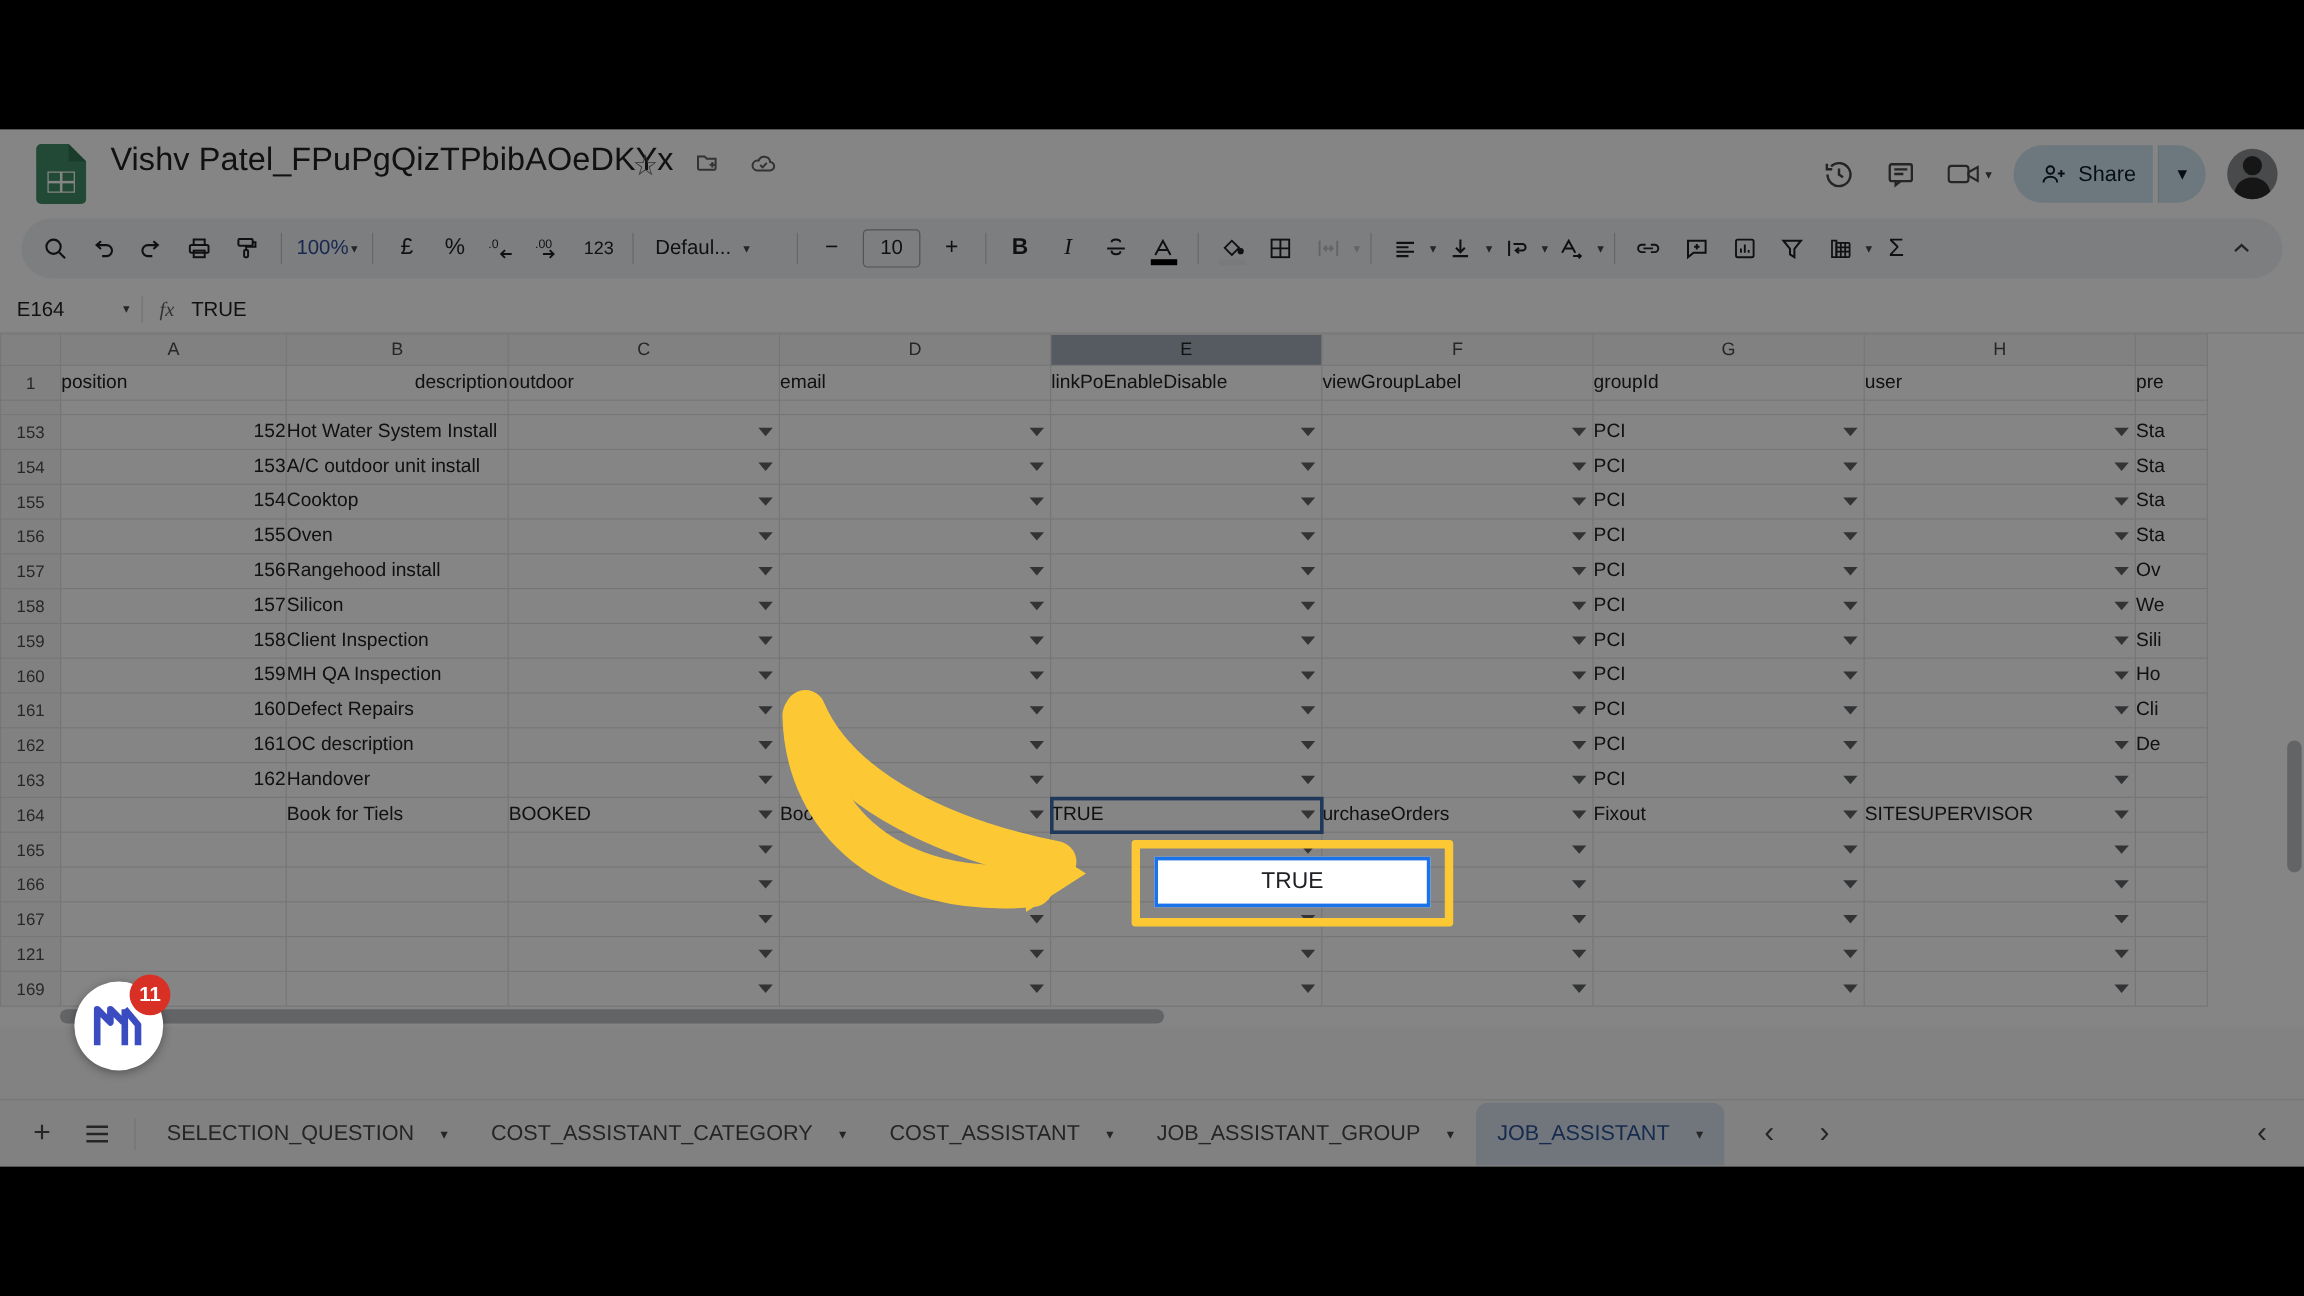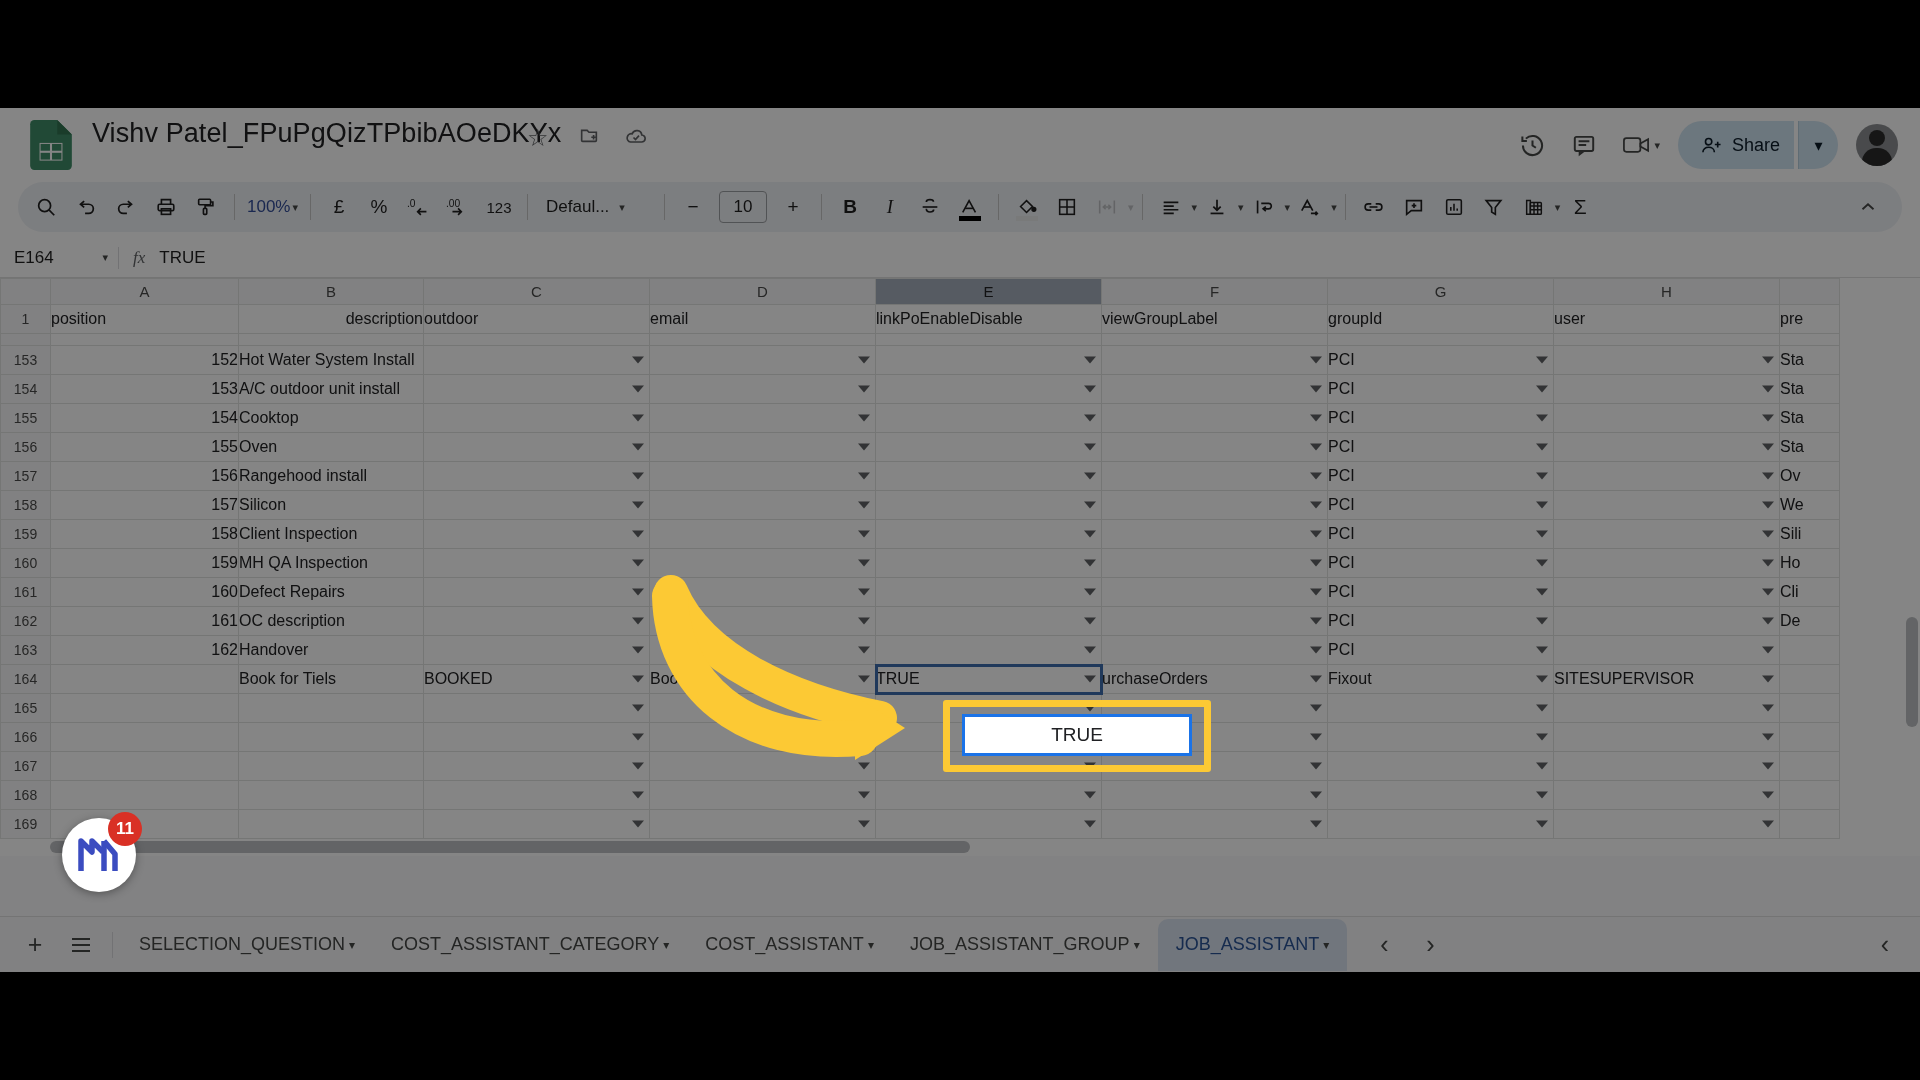--- a/index.html
+++ b/index.html
@@ -144,21 +144,21 @@
 
   
   .sheetbar {
     position: absolute; left: 0; bottom: 0; height: 56px; width: 1920px;
     background: #f8f9fa; display: flex; align-items: center; padding: 0 12px;
     border-top: 1px solid #e0e0e0;
   }
   .sb-btn { width: 46px; height: 46px; display: flex; align-items: center; justify-content: center; color: #444746; font-size: 25px; cursor: pointer; }
   .sb-sep { width: 1px; height: 26px; background: #dadce0; margin: 0 8px; }
   .tab {
-    display: flex; align-items: center; gap: 4px; height: 52px; padding: 0 18px;
+    display: flex; align-items: center; gap: 22px; height: 52px; padding: 0 18px;
     font-size: 18px; color: #444746; cursor: pointer; white-space: nowrap;
   }
   .tab.active { background: #d3e3fd; color: #0b57d0; border-radius: 10px 10px 0 0; font-weight: 500; }
   .tab .caret { font-size: 12px; }
   .sb-right { margin-left: auto; display: flex; align-items: center; }
 
   
   #anno { position: absolute; left: 0; top: 0; width: 1920px; height: 1080px; pointer-events: none; }
   .highlight-box {
     position: absolute; border: 7px solid #fcc934; background: transparent; border-radius: 3px;
@@ -681,21 +681,21 @@
               <td class="cell" style="width: 185px;"><span></span></td>
               <td class="cell" style="width: 226px;"><span></span><span class="dd"></span></td>
               <td class="cell" style="width: 226px;"><span></span><span class="dd"></span></td>
               <td class="cell" style="width: 226px;"><span></span><span class="dd"></span></td>
               <td class="cell" style="width: 226px;"><span></span><span class="dd"></span></td>
               <td class="cell" style="width: 226px;"><span></span><span class="dd"></span></td>
               <td class="cell" style="width: 226px;"><span></span><span class="dd"></span></td>
               <td class="cell" style="width: 60px;"><span></span></td>
             </tr>
             <tr>
-              <td class="rowhead">168</td>
+              <td class="rowhead">121</td>
               <td class="cell num" style="width: 188px;"><span></span></td>
               <td class="cell" style="width: 185px;"><span></span></td>
               <td class="cell" style="width: 226px;"><span></span><span class="dd"></span></td>
               <td class="cell" style="width: 226px;"><span></span><span class="dd"></span></td>
               <td class="cell" style="width: 226px;"><span></span><span class="dd"></span></td>
               <td class="cell" style="width: 226px;"><span></span><span class="dd"></span></td>
               <td class="cell" style="width: 226px;"><span></span><span class="dd"></span></td>
               <td class="cell" style="width: 226px;"><span></span><span class="dd"></span></td>
               <td class="cell" style="width: 60px;"><span></span></td>
             </tr>

